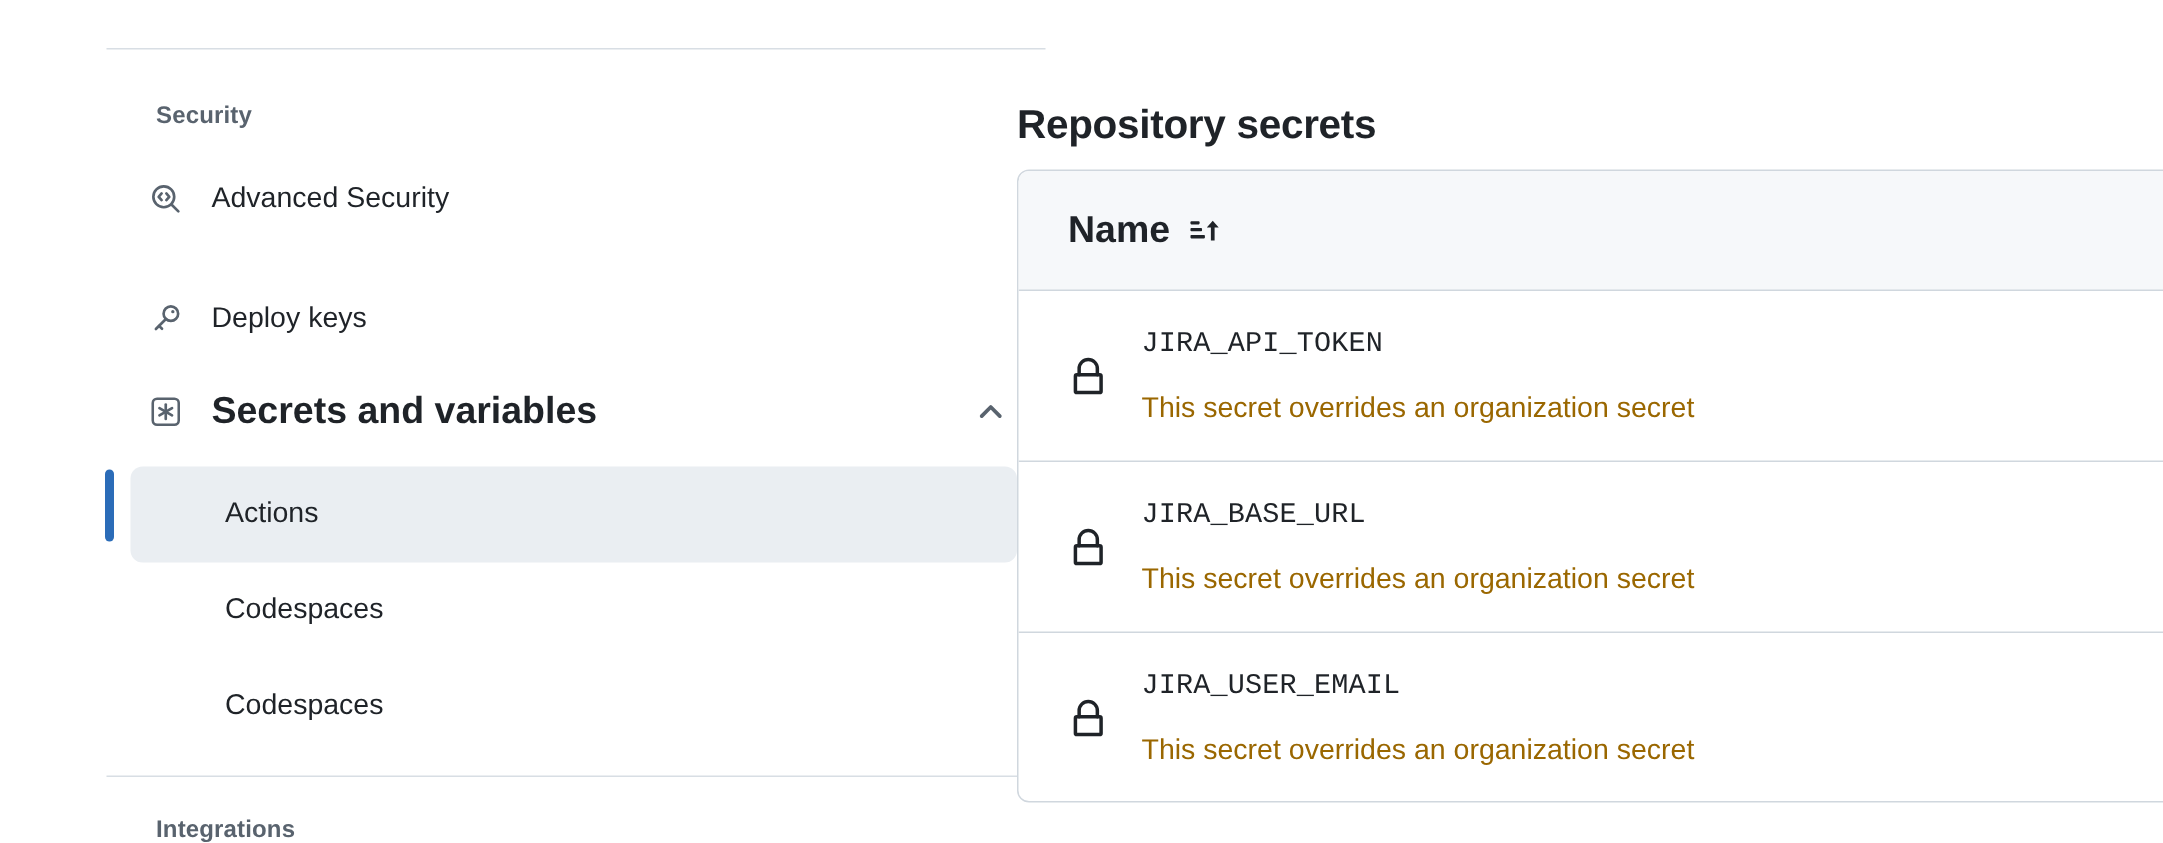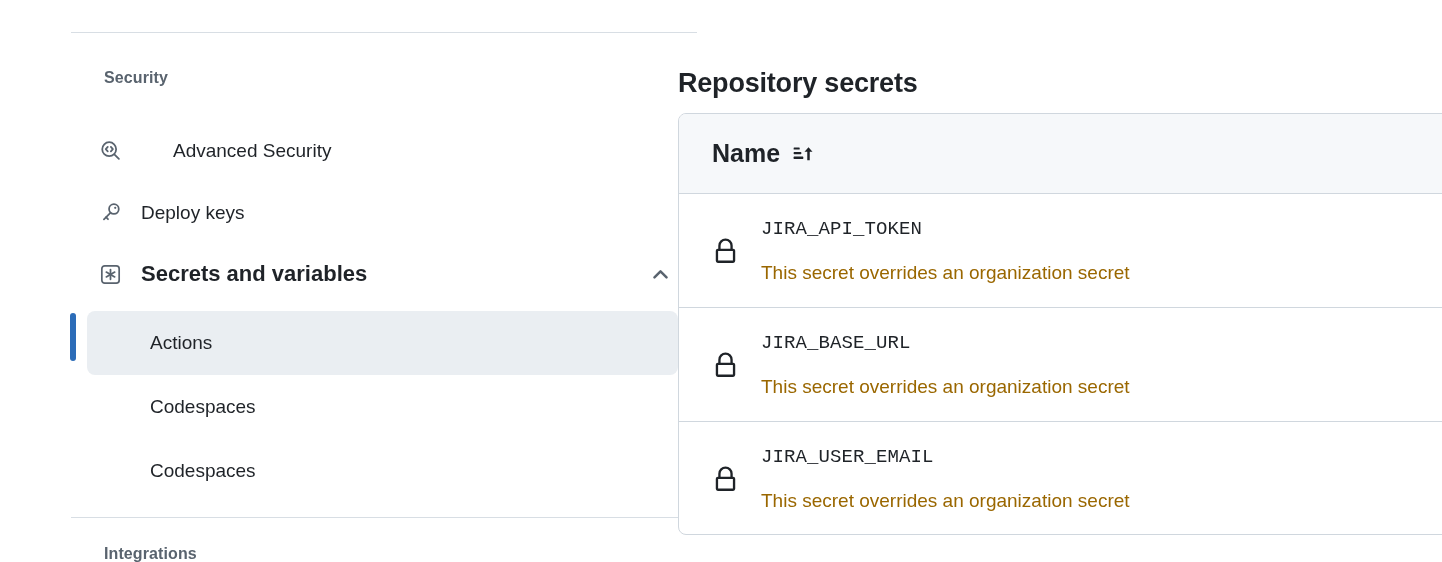--- a/index.html
+++ b/index.html
@@ -86,30 +86,30 @@
     color: #59636e;
   }
 
   .nav-item .nav-label {
     font-size: 19px;
     color: #1f2328;
     line-height: 1;
     white-space: nowrap;
   }
 
-  .nav-advanced-security { top: 128px; gap: 32px; }
+  .nav-advanced-security { top: 110px; }
   .nav-deploy-keys { top: 190px; }
 
   .nav-secrets {
     top: 252px;
     width: 598px;
   }
   .nav-secrets .nav-label {
     font-weight: bold;
-    font-size: 22px;
+    font-size: 25px;
   }
   .chevron-wrap {
     position: absolute;
     right: 14px;
     top: 50%;
     transform: translateY(-50%);
     width: 22px;
     height: 22px;
     display: flex;
     align-items: center;

